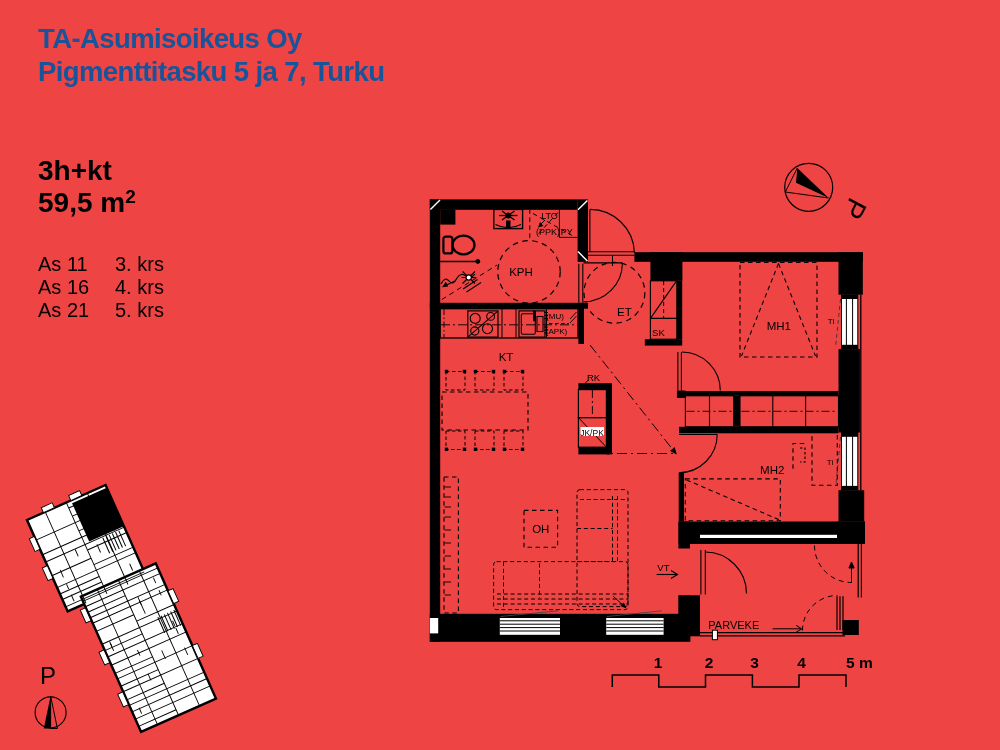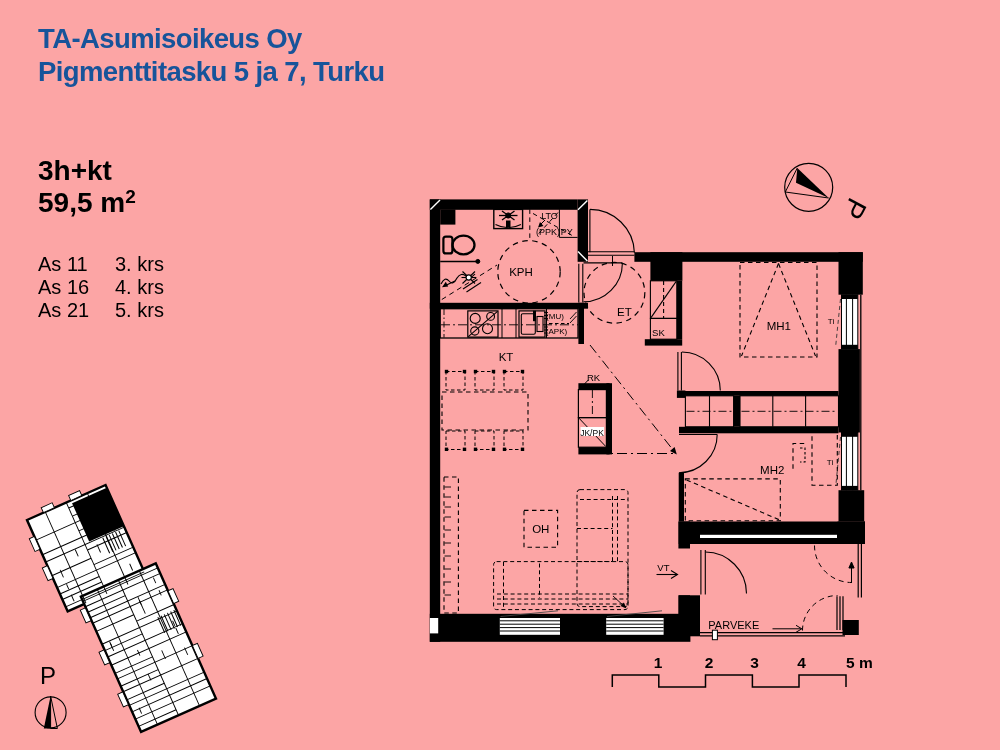--- a/index.html
+++ b/index.html
@@ -1,16 +1,16 @@
 <!DOCTYPE html>
 <html><head>
 <meta charset="utf-8">
 <style>
   html,body{margin:0;padding:0;background:#fff;}
-  #page{position:relative;width:1000px;height:750px;background:#fca5a5;overflow:hidden;}
+  #page{position:relative;width:1000px;height:750px;background:#ef4444;overflow:hidden;}
   svg{position:absolute;left:0;top:0;}
   text{font-family:"Liberation Sans",sans-serif;}
 </style>
 </head>
 <body>
 <div id="page">
 <svg width="1000" height="750" viewBox="0 0 1000 750">
 
 <g fill="#17549a" font-weight="bold" font-size="27.5px" letter-spacing="-0.6">
   <text x="38" y="48">TA-Asumisoikeus Oy</text>

